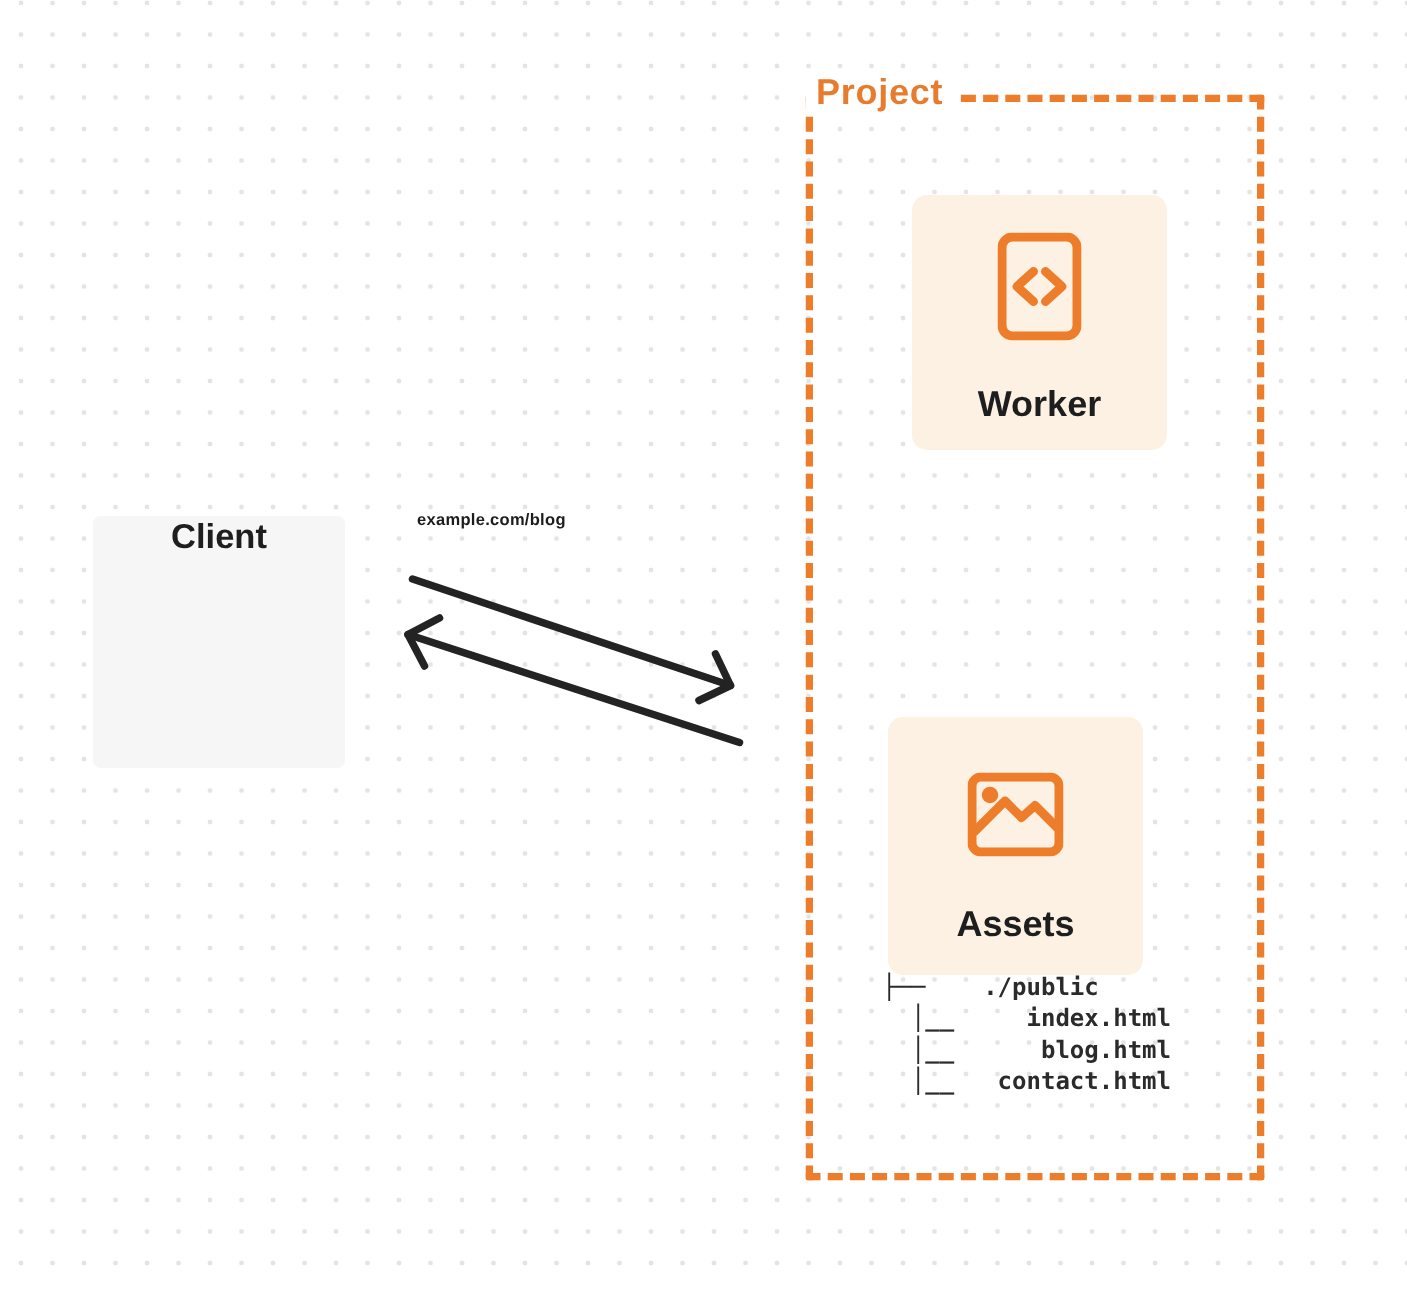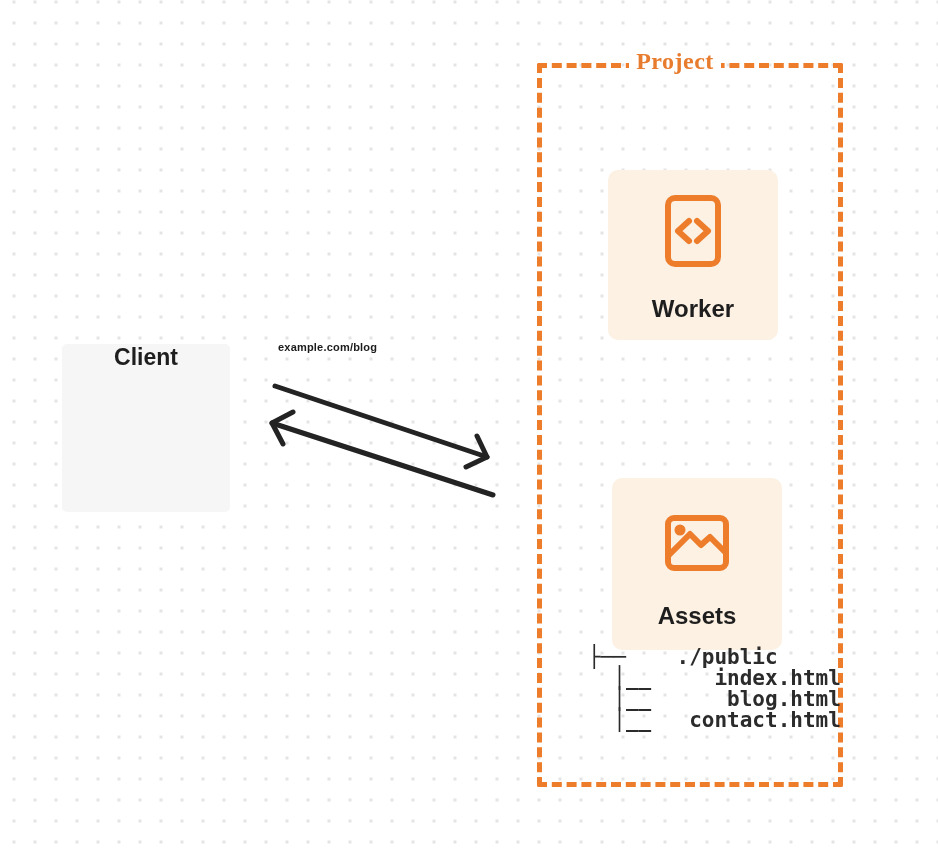--- a/index.html
+++ b/index.html
@@ -9,52 +9,52 @@
     background-color:#ffffff;
     background-image:radial-gradient(circle,#e4e4e4 1.6px,rgba(255,255,255,0) 1.7px);
     background-size:21px 21px;
     background-position:3.5px -8.5px;
   }
   .project-box{
     position:absolute;left:537px;top:63px;width:306px;height:724px;
     box-sizing:border-box;border:5px dashed #ed7c2b;border-radius:2px;
   }
   .project-label-wrap{
-    position:absolute;left:522px;top:48px;width:306px;text-align:center;pointer-events:none;font-family:Liberation Serif, serif;
+    position:absolute;left:537px;top:48px;width:306px;pointer-events:none;
   }
   .project-label{
     display:inline-block;background:#ffffff;padding:0 7px;
     color:#e87c2e;font-size:24px;font-weight:700;letter-spacing:.5px;
   }
   .card{
     position:absolute;width:170px;background:#fcf1e3;border-radius:10px;
     display:flex;flex-direction:column;align-items:center;box-sizing:border-box;
   }
-  .card.worker{left:608px;top:130px;height:170px;margin-top:40px;}
-  .card.assets{left:612px;top:478px;height:172px;}
+  .card.worker{left:608px;top:130px;height:170px;}
+  .card.assets{left:592px;top:478px;height:172px;}
   .card.worker .icon{margin-top:25px;}
   .card.assets .icon{margin-top:37px;}
   .card-label{color:#1e1e1e;font-size:24px;font-weight:700;}
   .card.worker .card-label{margin-top:24px;}
   .card.assets .card-label{margin-top:27px;}
   .client-card{
     position:absolute;left:62px;top:344px;width:168px;height:168px;
     background:#f6f6f7;border-radius:5px;
     display:flex;justify-content:center;
   }
   .client-label{color:#1e1e1e;font-size:23px;font-weight:700;}
   .request-label{
     position:absolute;left:278px;top:341px;
     color:#1c1c1c;font-size:11px;font-weight:700;letter-spacing:.2px;
   }
   .arrow-layer{position:absolute;left:0;top:0;pointer-events:none;}
   .file-tree{
     position:absolute;left:588px;top:647px;margin:0;
     font-family:"DejaVu Sans Mono",monospace;
-    font-size:21px;line-height:21px;font-weight:600;color:#2b2b2b;
+    font-size:16px;line-height:21px;font-weight:600;color:#2b2b2b;
     white-space:pre;
   }
 </style>
 </head>
 <body>
 
 <div class="canvas">
 
   <div class="project-box"></div>
   <div class="project-label-wrap">

